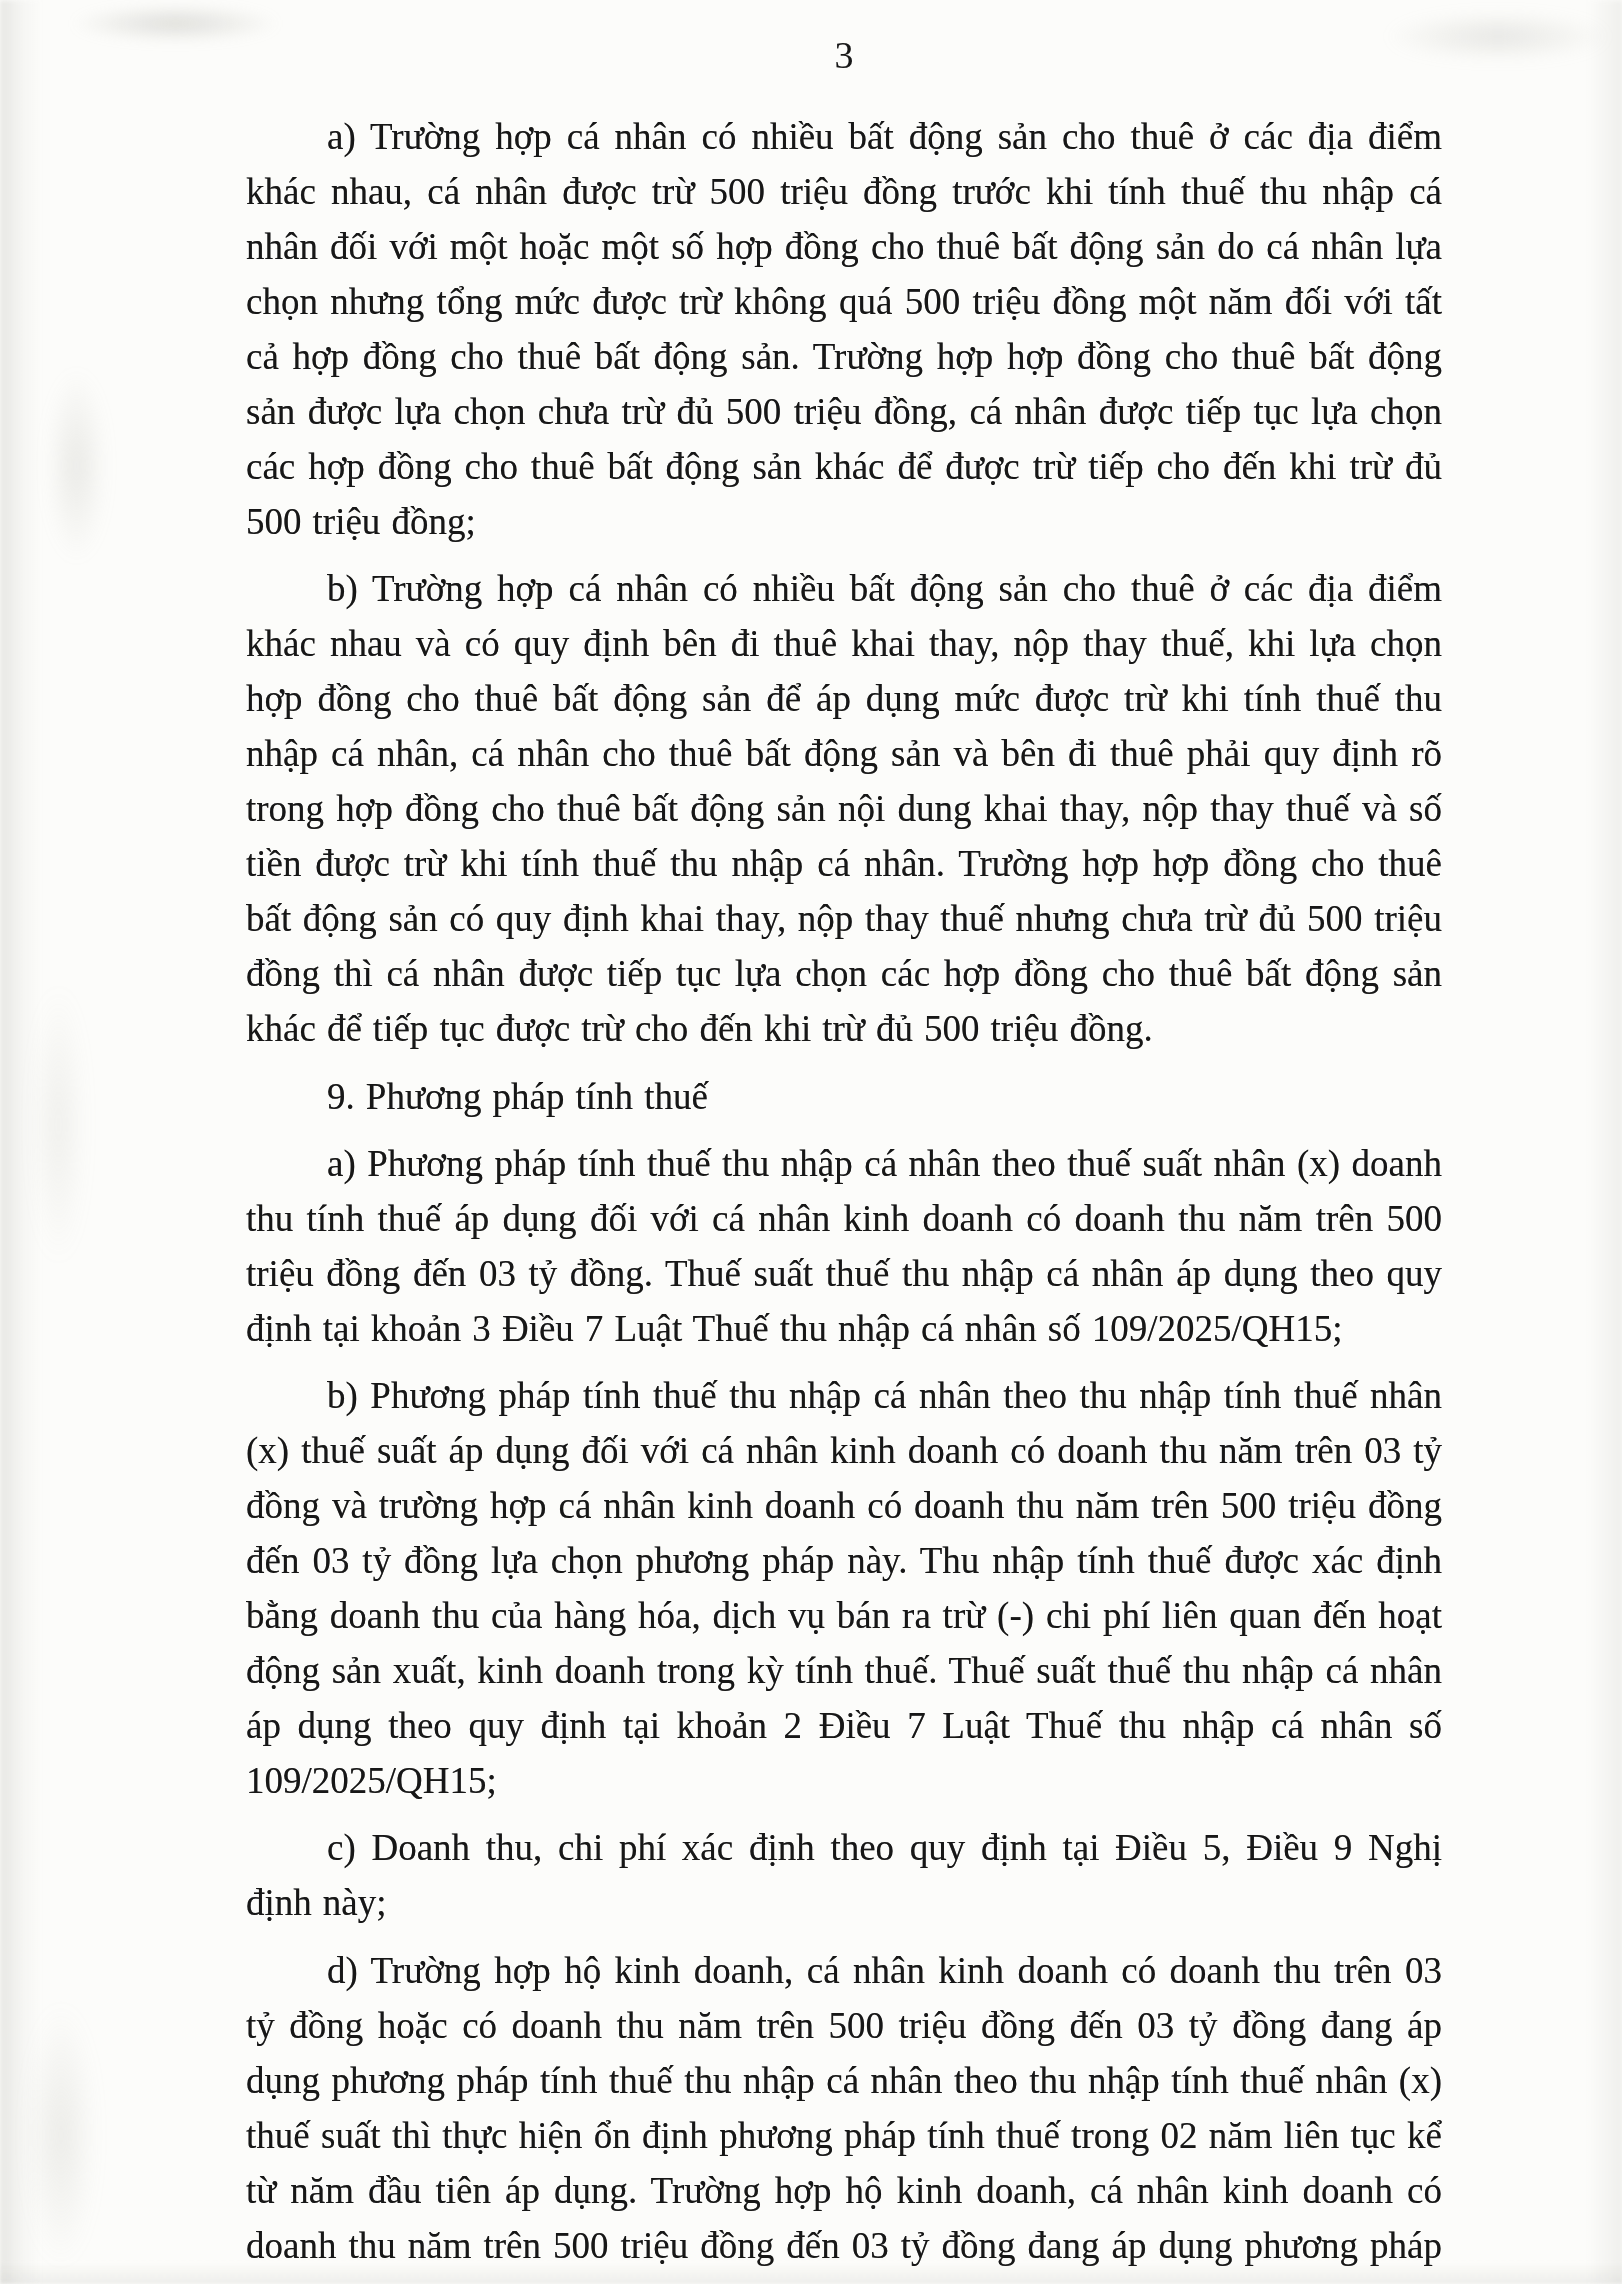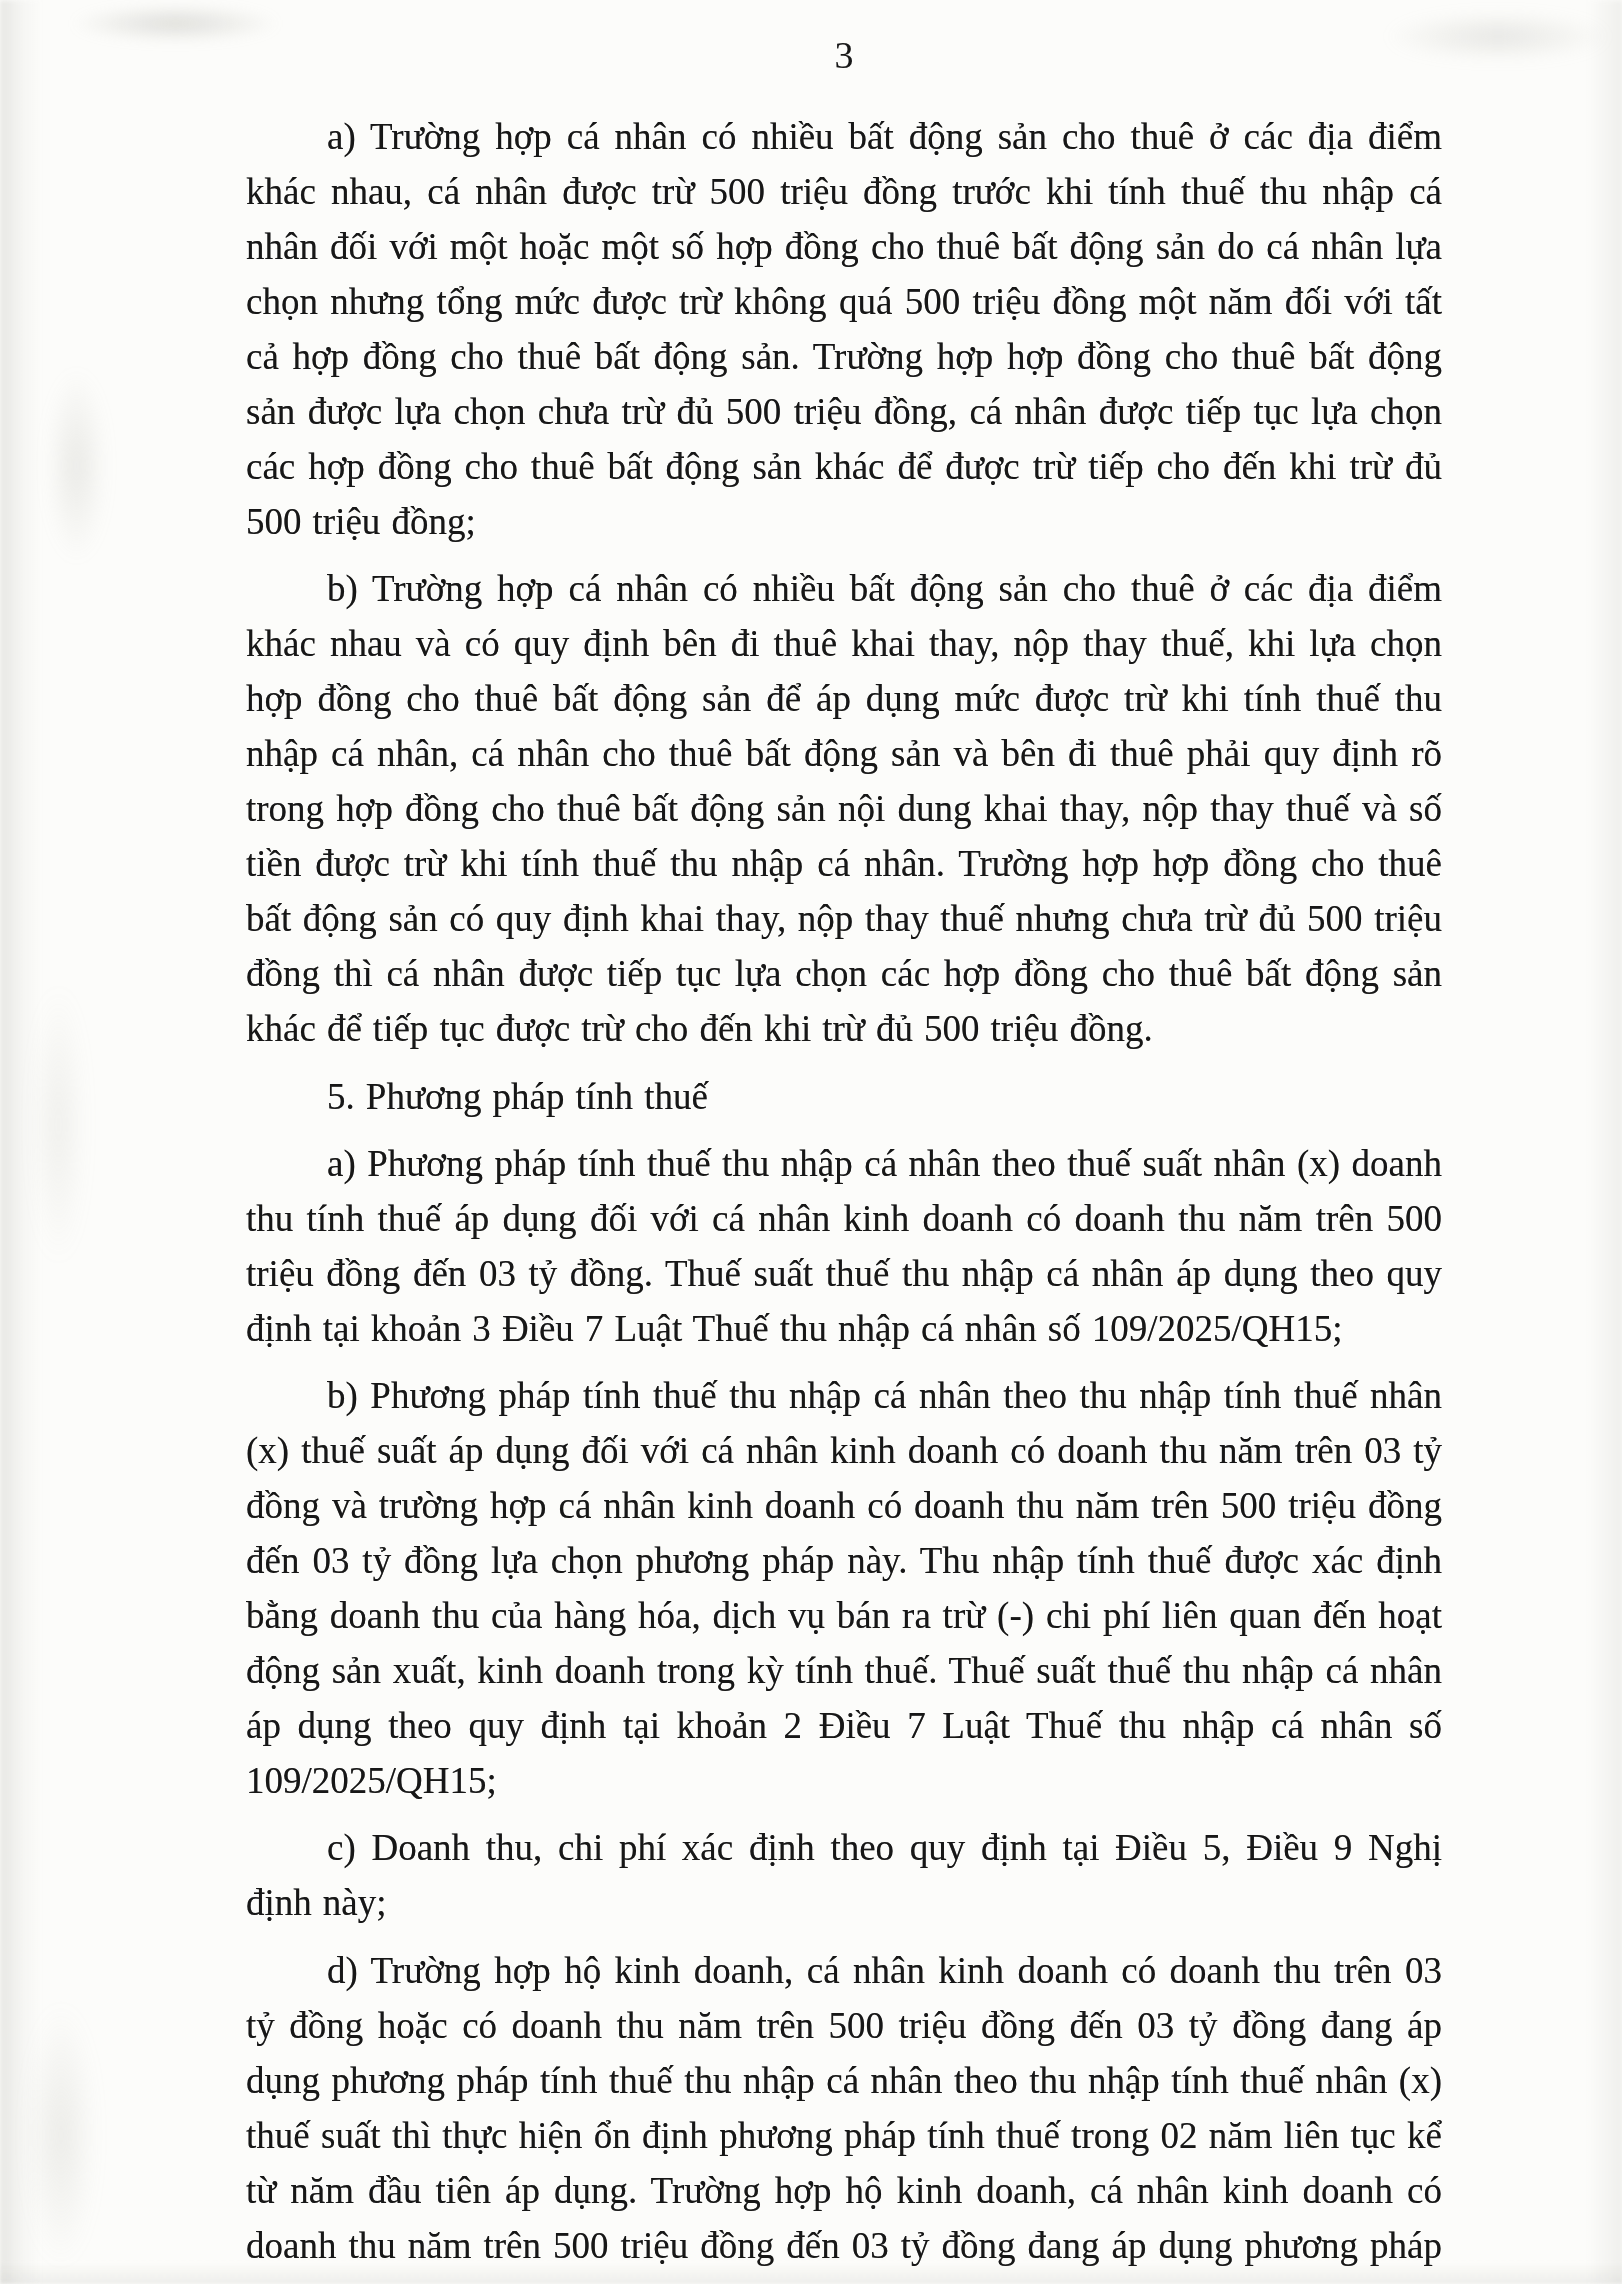--- a/index.html
+++ b/index.html
@@ -101,20 +101,20 @@
 <div class="artifact edge-left-blob-2"></div>
 <div class="artifact edge-left-blob-3"></div>
 <div class="artifact edge-right-band"></div>
 <div class="artifact edge-bottom-band"></div>
 
 <div class="page-number">3</div>
 
 <main class="text-block">
   <p class="para">a) Trường hợp cá nhân có nhiều bất động sản cho thuê ở các địa điểm khác nhau, cá nhân được trừ 500 triệu đồng trước khi tính thuế thu nhập cá nhân đối với một hoặc một số hợp đồng cho thuê bất động sản do cá nhân lựa chọn nhưng tổng mức được trừ không quá 500 triệu đồng một năm đối với tất cả hợp đồng cho thuê bất động sản. Trường hợp hợp đồng cho thuê bất động sản được lựa chọn chưa trừ đủ 500 triệu đồng, cá nhân được tiếp tục lựa chọn các hợp đồng cho thuê bất động sản khác để được trừ tiếp cho đến khi trừ đủ 500 triệu đồng;</p>
   <p class="para">b) Trường hợp cá nhân có nhiều bất động sản cho thuê ở các địa điểm khác nhau và có quy định bên đi thuê khai thay, nộp thay thuế, khi lựa chọn hợp đồng cho thuê bất động sản để áp dụng mức được trừ khi tính thuế thu nhập cá nhân, cá nhân cho thuê bất động sản và bên đi thuê phải quy định rõ trong hợp đồng cho thuê bất động sản nội dung khai thay, nộp thay thuế và số tiền được trừ khi tính thuế thu nhập cá nhân. Trường hợp hợp đồng cho thuê bất động sản có quy định khai thay, nộp thay thuế nhưng chưa trừ đủ 500 triệu đồng thì cá nhân được tiếp tục lựa chọn các hợp đồng cho thuê bất động sản khác để tiếp tục được trừ cho đến khi trừ đủ 500 triệu đồng.</p>
-  <p class="para clause-heading">5. Phương pháp tính thuế</p>
+  <p class="para clause-heading">9. Phương pháp tính thuế</p>
   <p class="para">a) Phương pháp tính thuế thu nhập cá nhân theo thuế suất nhân (x) doanh thu tính thuế áp dụng đối với cá nhân kinh doanh có doanh thu năm trên 500 triệu đồng đến 03 tỷ đồng. Thuế suất thuế thu nhập cá nhân áp dụng theo quy định tại khoản 3 Điều 7 Luật Thuế thu nhập cá nhân số 109/2025/QH15;</p>
   <p class="para">b) Phương pháp tính thuế thu nhập cá nhân theo thu nhập tính thuế nhân (x) thuế suất áp dụng đối với cá nhân kinh doanh có doanh thu năm trên 03 tỷ đồng và trường hợp cá nhân kinh doanh có doanh thu năm trên 500 triệu đồng đến 03 tỷ đồng lựa chọn phương pháp này. Thu nhập tính thuế được xác định bằng doanh thu của hàng hóa, dịch vụ bán ra trừ (-) chi phí liên quan đến hoạt động sản xuất, kinh doanh trong kỳ tính thuế. Thuế suất thuế thu nhập cá nhân áp dụng theo quy định tại khoản 2 Điều 7 Luật Thuế thu nhập cá nhân số 109/2025/QH15;</p>
   <p class="para">c) Doanh thu, chi phí xác định theo quy định tại Điều 5, Điều 9 Nghị định này;</p>
   <p class="para">d) Trường hợp hộ kinh doanh, cá nhân kinh doanh có doanh thu trên 03 tỷ đồng hoặc có doanh thu năm trên 500 triệu đồng đến 03 tỷ đồng đang áp dụng phương pháp tính thuế thu nhập cá nhân theo thu nhập tính thuế nhân (x) thuế suất thì thực hiện ổn định phương pháp tính thuế trong 02 năm liên tục kể từ năm đầu tiên áp dụng. Trường hợp hộ kinh doanh, cá nhân kinh doanh có doanh thu năm trên 500 triệu đồng đến 03 tỷ đồng đang áp dụng phương pháp tính thuế thu nhập cá nhân theo thuế suất nhân (x) doanh thu tính thuế, nếu hết năm xác định doanh thu thực tế năm trên 03 tỷ đồng thì từ năm tiếp theo phải chuyển sang áp dụng phương pháp tính thuế thu nhập cá nhân theo thu nhập tính thuế nhân (x) thuế suất.</p>
   <p class="para article-heading">Điều 5. Doanh thu để xác định thuế thu nhập cá nhân</p>
 </main>
 
 
 </body></html>

